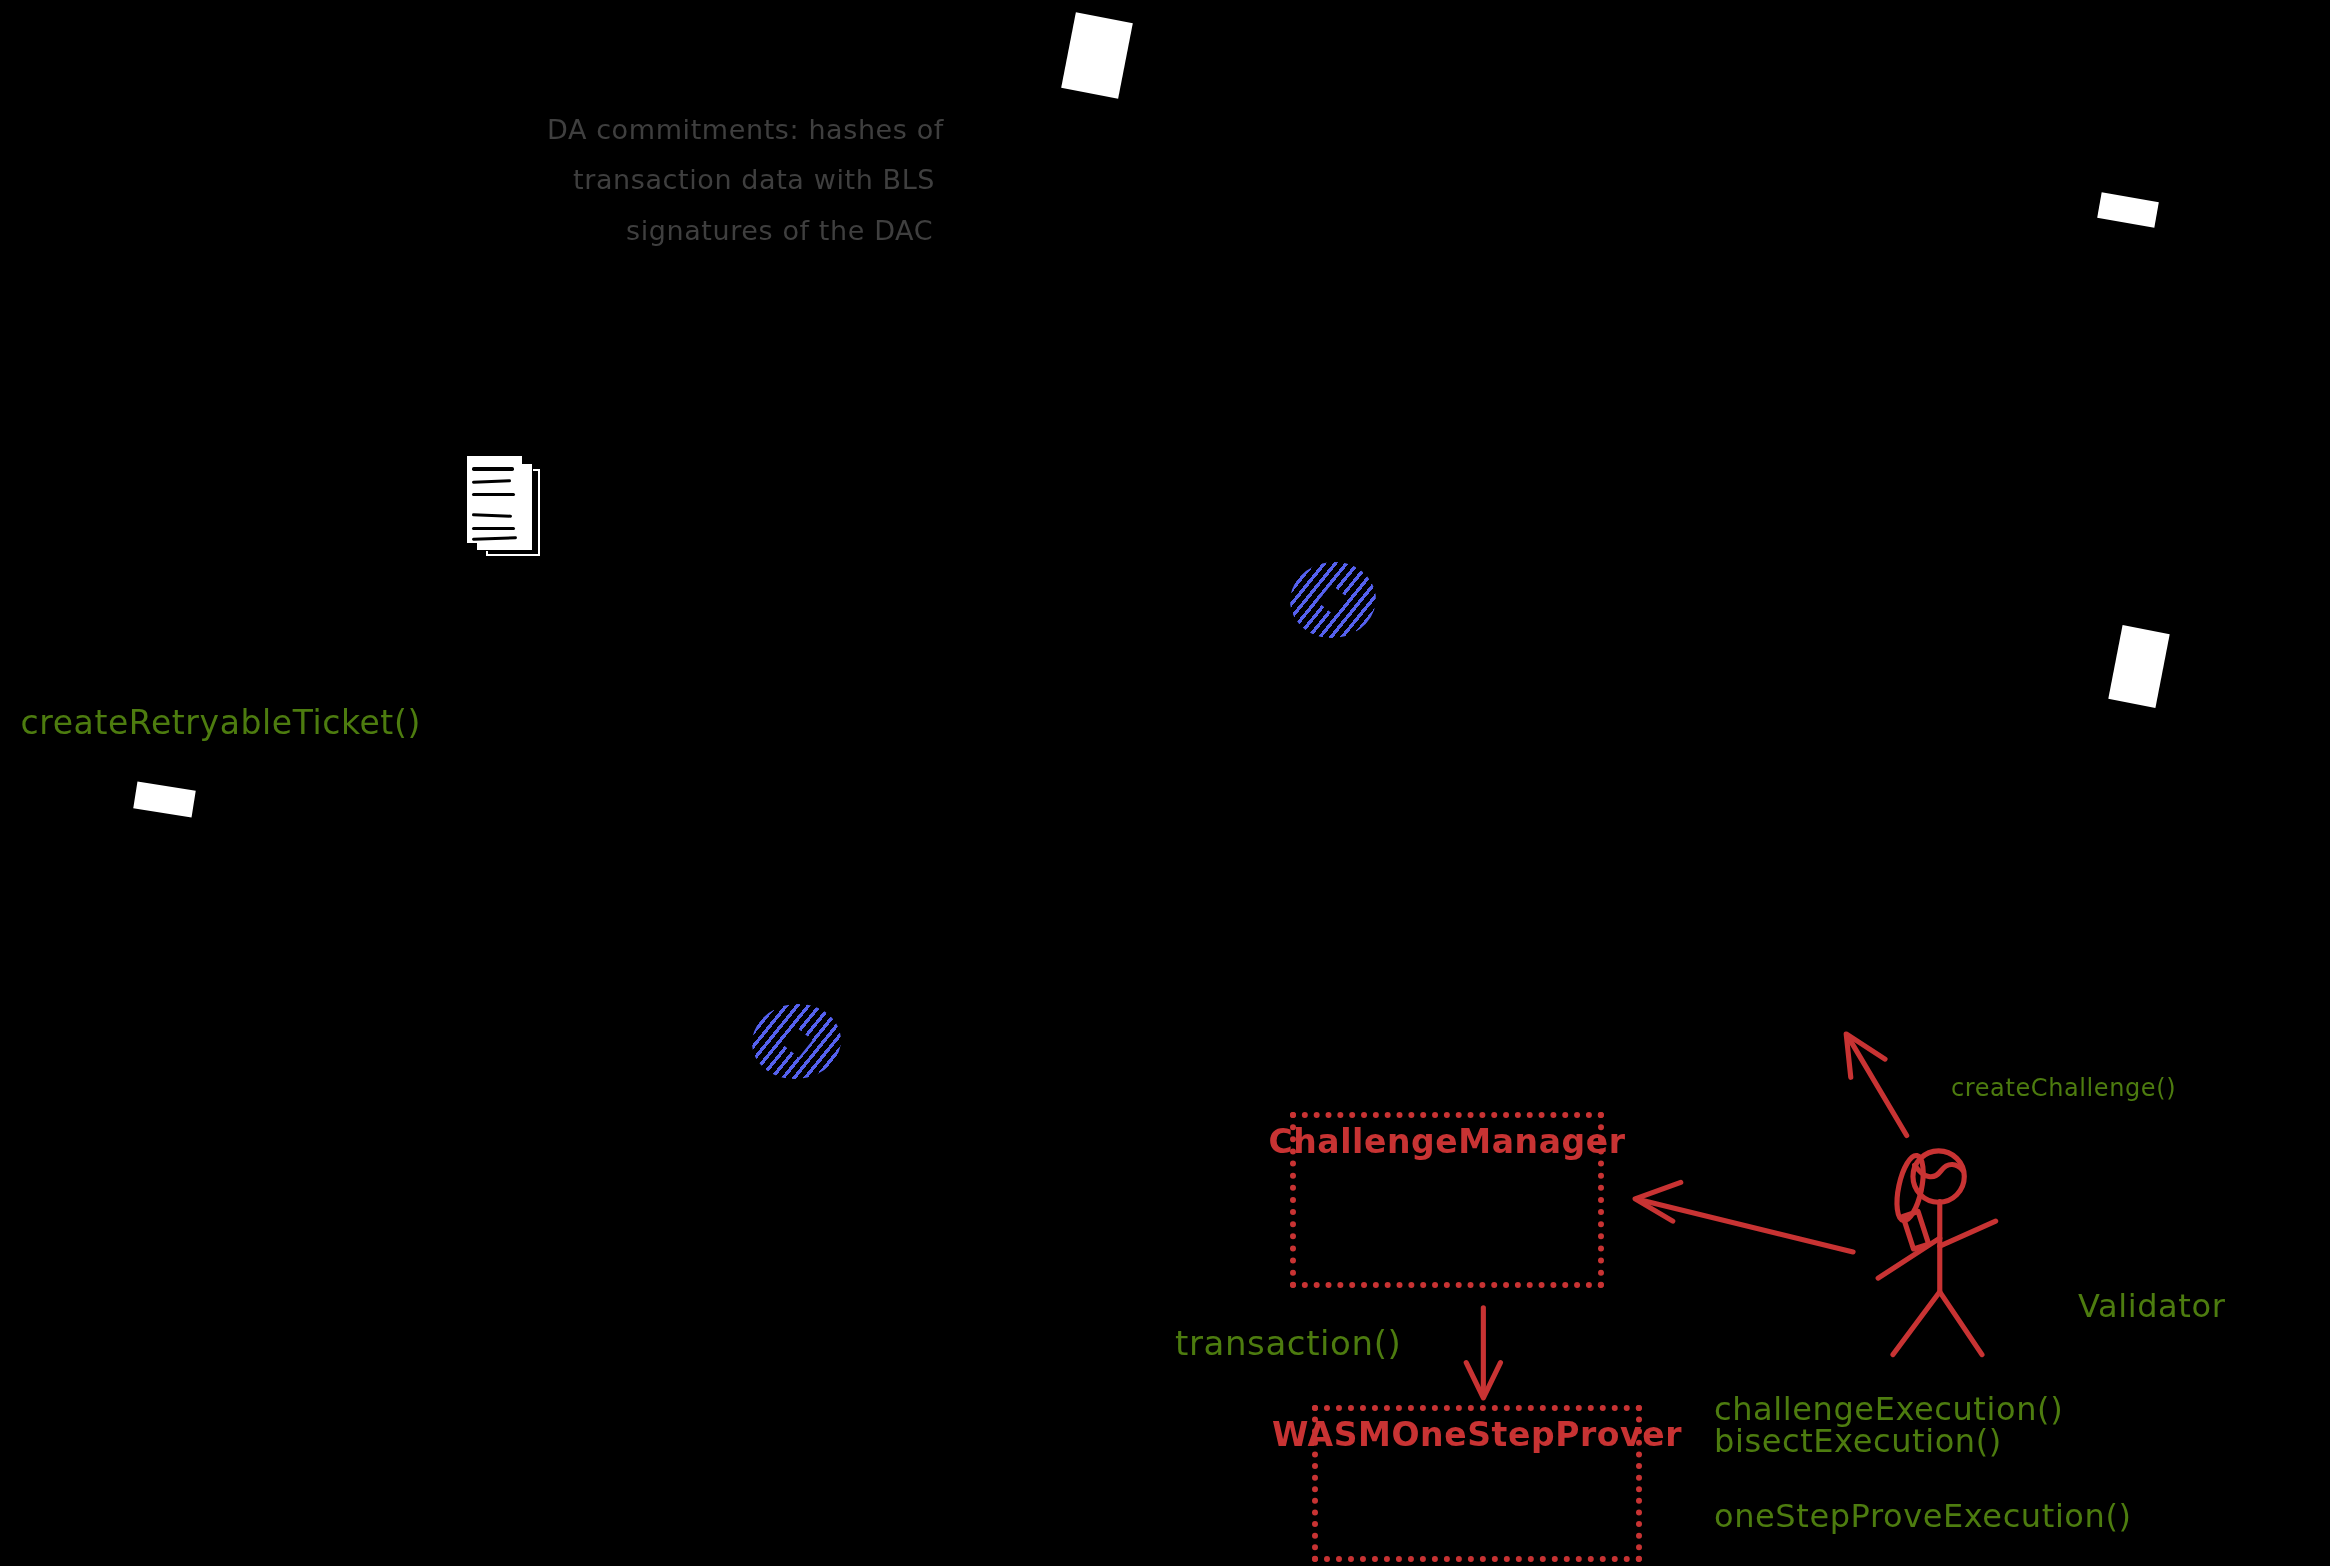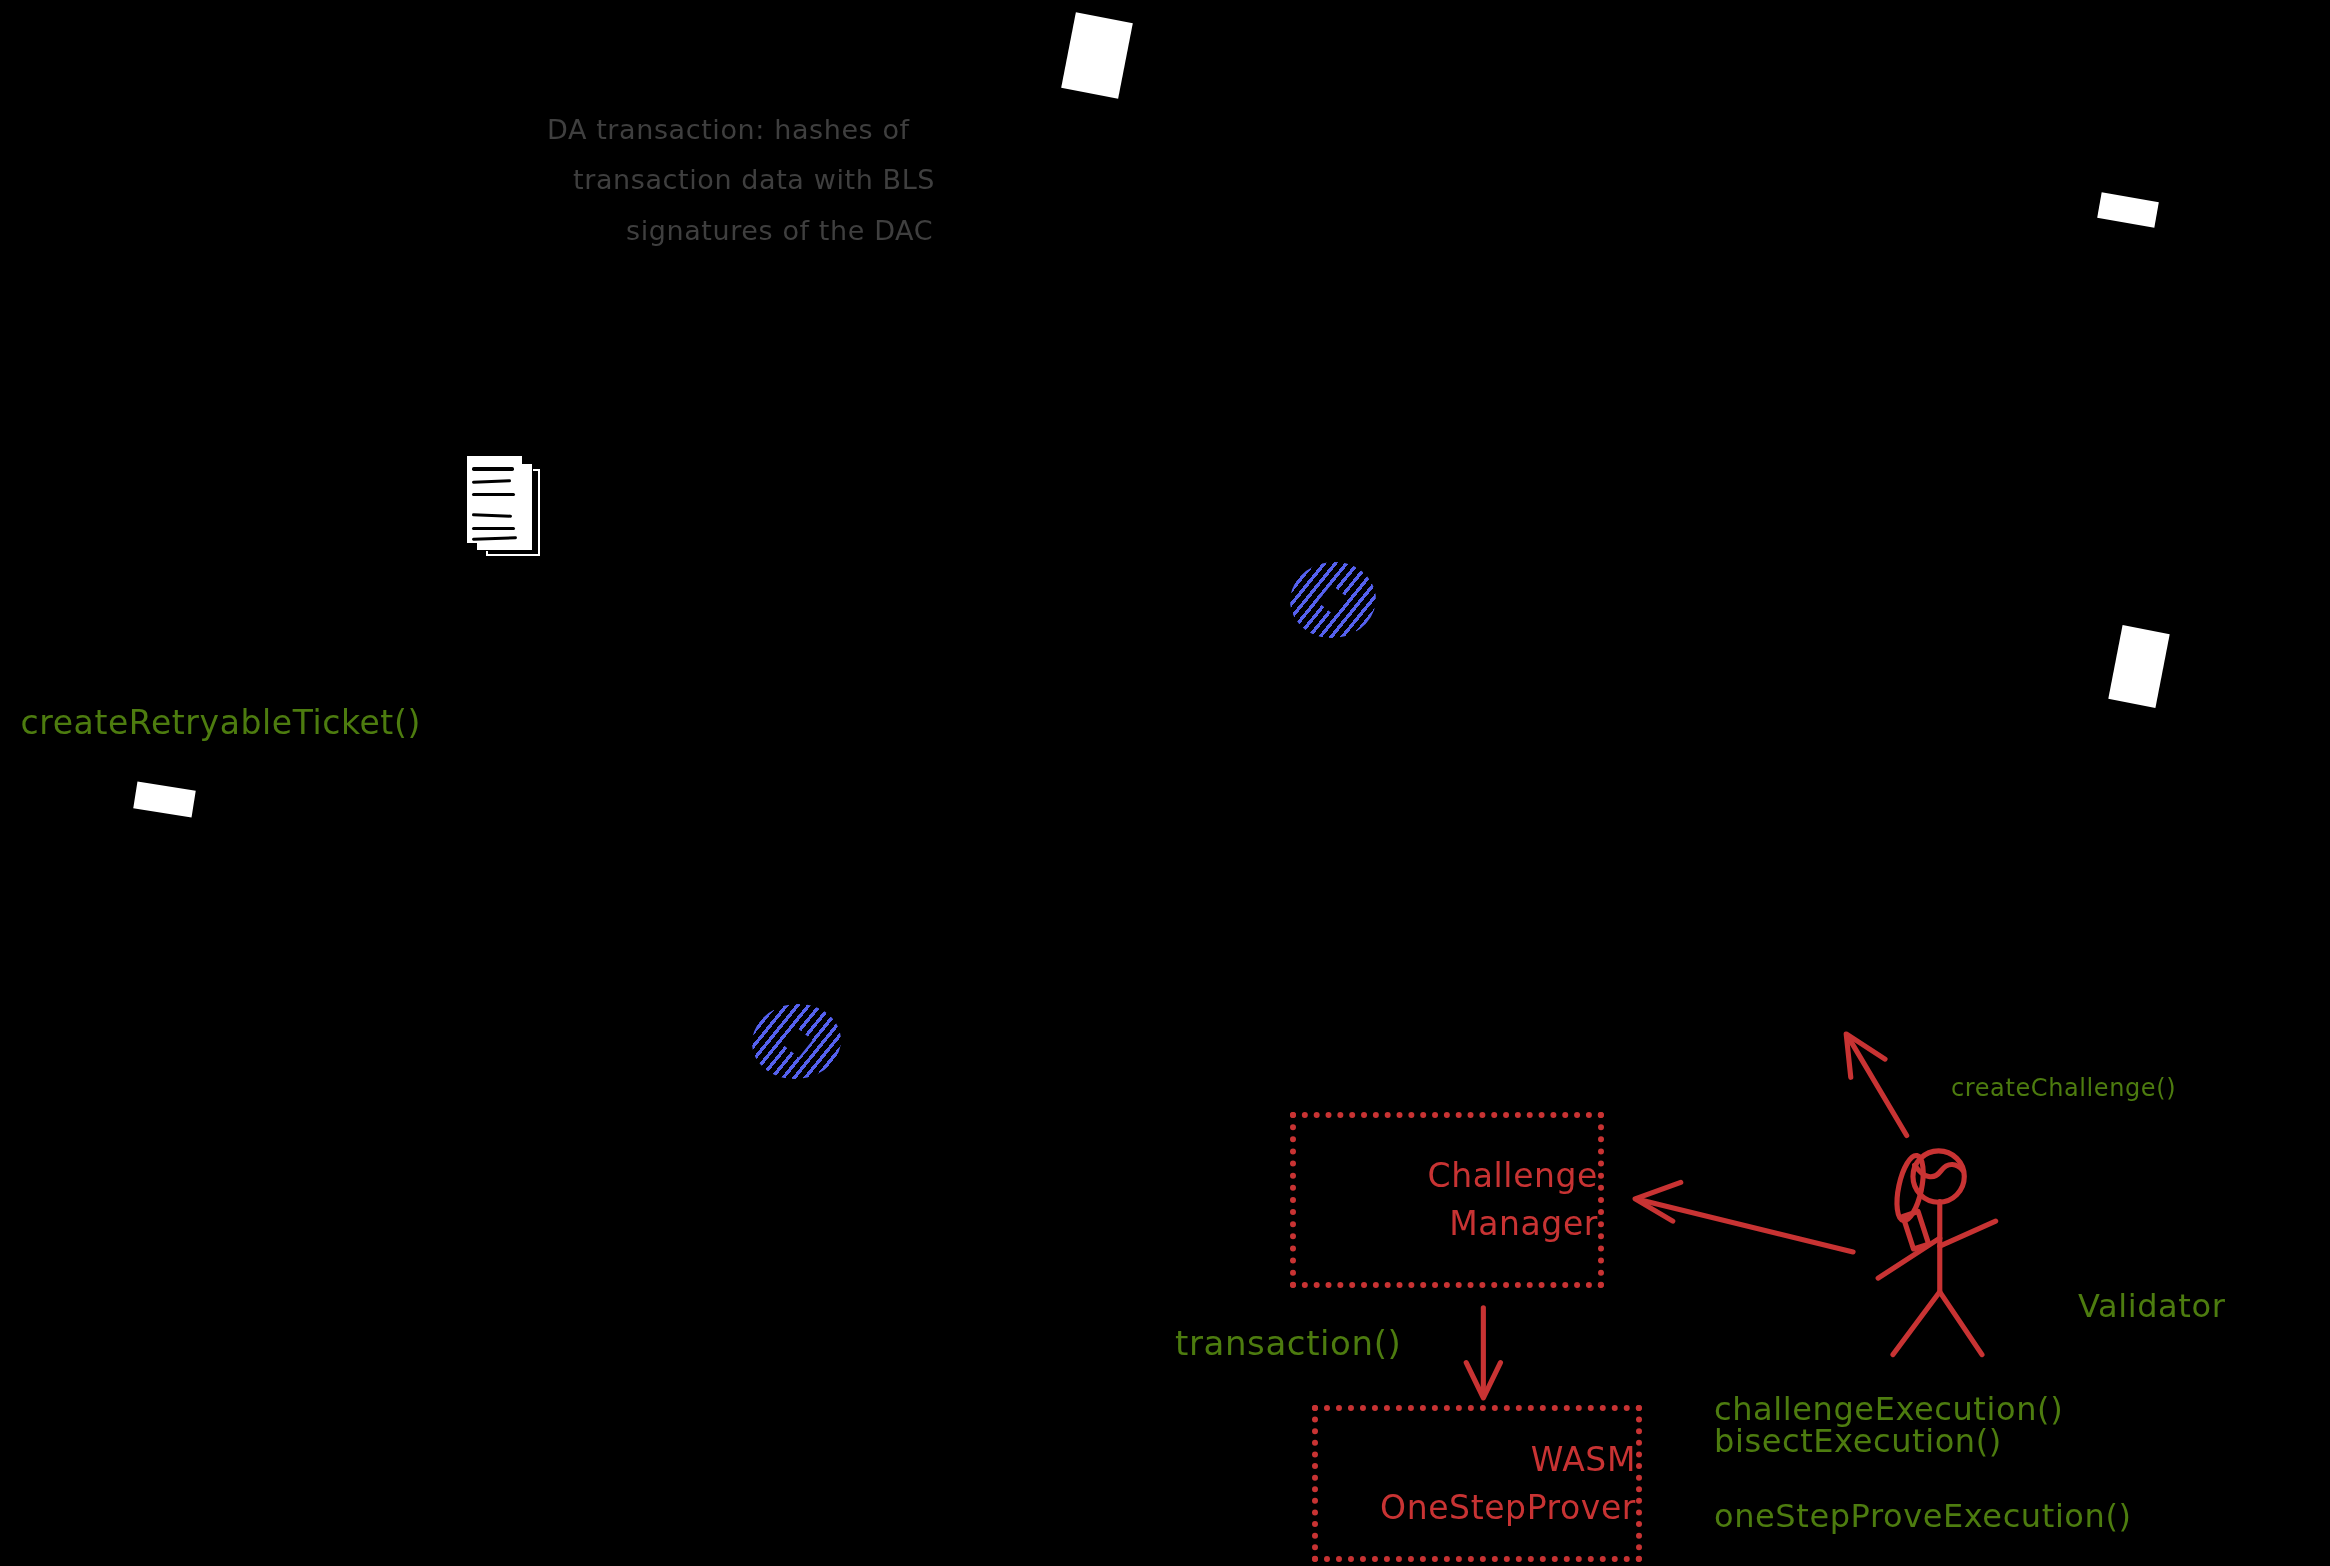--- a/index.html
+++ b/index.html
@@ -54,38 +54,39 @@
     color: #4d7c0f;
     white-space: nowrap;
     letter-spacing: 0.6px;
   }
 
   
   .dotted-box {
     position: absolute;
     border: 6.8px dotted #c83333;
     color: #c83333;
-    display: flex; flex-direction: column;
-    align-items: flex-end; justify-content: center;
+    display: flex; flex-direction: row;
+    align-items: flex-start; justify-content: center;
     text-align: center;
+    font-weight: bold;
   }
   .dotted-box .box-line { font-size: 33px; line-height: 48px; letter-spacing: 0.6px; }
 
   
   #overlay { position: absolute; left: 0; top: 0; pointer-events: none; }
   #overlay path, #overlay circle, #overlay ellipse, #overlay rect {
     stroke: #c83333; stroke-width: 9; fill: none;
     stroke-linecap: round; stroke-linejoin: round;
   }
 </style>
 </head>
 <body>
 
 <div>
-  <div class="note-line" style="left:547px;  top:114px;">DA transaction: hashes of</div>
+  <div class="note-line" style="left:547px;  top:114px;">DA commitments: hashes of</div>
   <div class="note-line" style="left:573px; top:164px;">transaction data with BLS</div>
   <div class="note-line" style="left:626px; top:215px;">signatures of the DAC</div>
 </div>
 
 <div class="white-shape" style="left:1068px; top:17px;  width:58px; height:77px; transform:rotate(11deg);"></div>
 <div class="white-shape" style="left:135px;  top:786px; width:59px; height:27px; transform:rotate(9deg);"></div>
 <div class="white-shape" style="left:2099px; top:197px; width:58px; height:26px; transform:rotate(10deg);"></div>
 <div class="white-shape" style="left:2115px; top:629px; width:48px; height:75px; transform:rotate(11deg);"></div>
 
 <div class="doc-stack">

